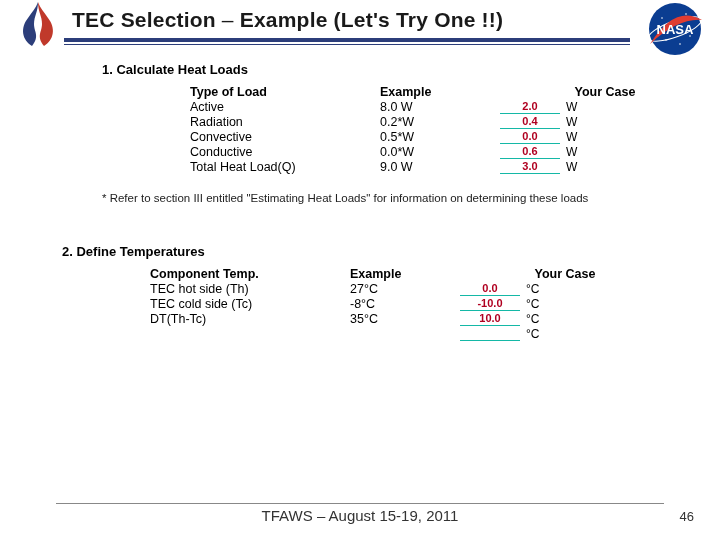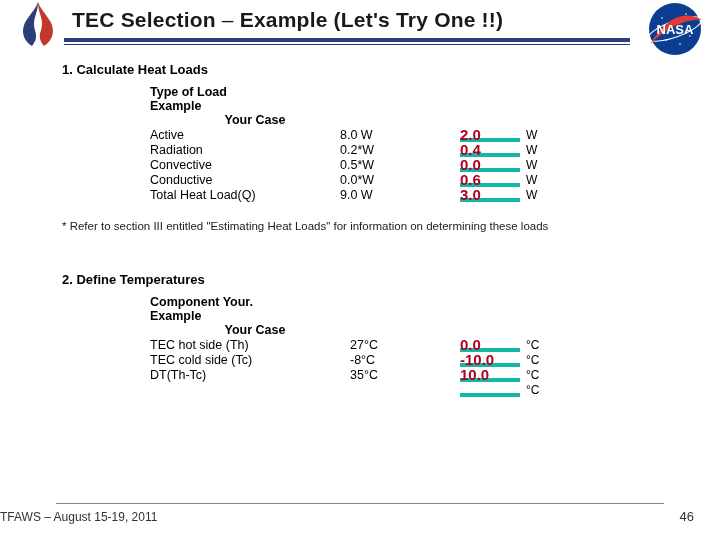--- a/index.html
+++ b/index.html
@@ -10,43 +10,43 @@
   .header { position: relative; height: 48px; margin-left: 8px; }
   .logo-left { position: absolute; left: 6px; top: 0px; width: 48px; height: 48px; }
   .title { position: absolute; left: 64px; top: 8px; font-size: 21px; font-weight: bold; color: #1a1a1a; letter-spacing: 0.2px; }
   .title .dash { font-weight: normal; }
   .header-rule { position: absolute; left: 56px; right: 90px; top: 38px; height: 4px; background: #2c3e7a; }
   .header-rule-thin { position: absolute; left: 56px; right: 90px; top: 44px; height: 1px; background: #2c3e7a; }
   .logo-right { position: absolute; right: 10px; top: 0px; width: 70px; height: 58px; }
 
   
   .section-title { font-size: 13px; font-weight: bold; margin-left: 62px; }
-  .section-1 { margin-top: 14px; }
+  .section-1 { margin-top: 14px; padding-left: 40px; }
   .section-2 { margin-top: 40px; }
   .note { font-size: 11.5px; margin-left: 62px; margin-top: 18px; color: #222; }
 
   
   .tbl { margin-top: 8px; margin-left: 150px; width: 520px; font-size: 12.5px; }
-  .tbl .hdr { display: flex; font-weight: bold; flex-direction: column; }
+  .tbl .hdr { display: flex; font-weight: bold; }
   .tbl .row { display: flex; align-items: flex-end; margin-top: 1px; }
   .c1 { width: 190px; }
   .c2 { width: 120px; }
   .c3 { width: 210px; display: flex; align-items: flex-end; }
   .c3.hdr-c3 { justify-content: center; display: block; text-align: center; }
-  .blank { width: 60px; border-bottom: 4px solid #14b8a6; height: 14px; margin-right: 6px; font-weight: bold; font-size: 15px; color: #b00020; line-height: 13px; }
+  .blank { width: 60px; border-bottom: 1px solid #14b8a6; height: 14px; margin-right: 6px; text-align: center; font-weight: bold; font-size: 11px; color: #b00020; line-height: 13px; }
   .blank.empty { color: transparent; }
   .unit { font-size: 12px; }
 
   .tbl2 .c1 { width: 200px; }
   .tbl2 .c2 { width: 110px; }
   .tbl2 .c3 { width: 210px; }
 
   
   .footer-rule { position: absolute; left: 56px; right: 56px; bottom: 36px; height: 1px; background: #888; }
-  .footer-text { position: absolute; left: 0; right: 0; bottom: 16px; font-size: 12px; color: #333; }
+  .footer-text { position: absolute; left: 0; right: 0; bottom: 16px; text-align: center; font-size: 15px; color: #333; }
   .page-num { position: absolute; right: 26px; bottom: 16px; font-size: 13px; color: #333; }
 
   
   .flame-blue { fill: #2c3e7a; }
   .flame-red  { fill: #c0392b; }
 </style>
 </head>
 <body>
 
 <div class="slide">
@@ -127,21 +127,21 @@
         </div>
       </div>
     </div>
     <div class="note">* Refer to section III entitled "Estimating Heat Loads" for information on determining these loads</div>
   </div>
 
   <div class="section-2">
     <div class="section-title">2.  Define Temperatures</div>
     <div class="tbl tbl2">
       <div class="hdr">
-        <div class="c1">Component Your.</div>
+        <div class="c1">Component Temp.</div>
         <div class="c2">Example</div>
         <div class="c3 hdr-c3">Your Case</div>
       </div>
       <div class="row">
         <div class="c1">TEC hot side (Th)</div>
         <div class="c2">27°C</div>
         <div class="c3">
           <span class="blank">0.0</span>
           <span class="unit">°C</span>
         </div>

